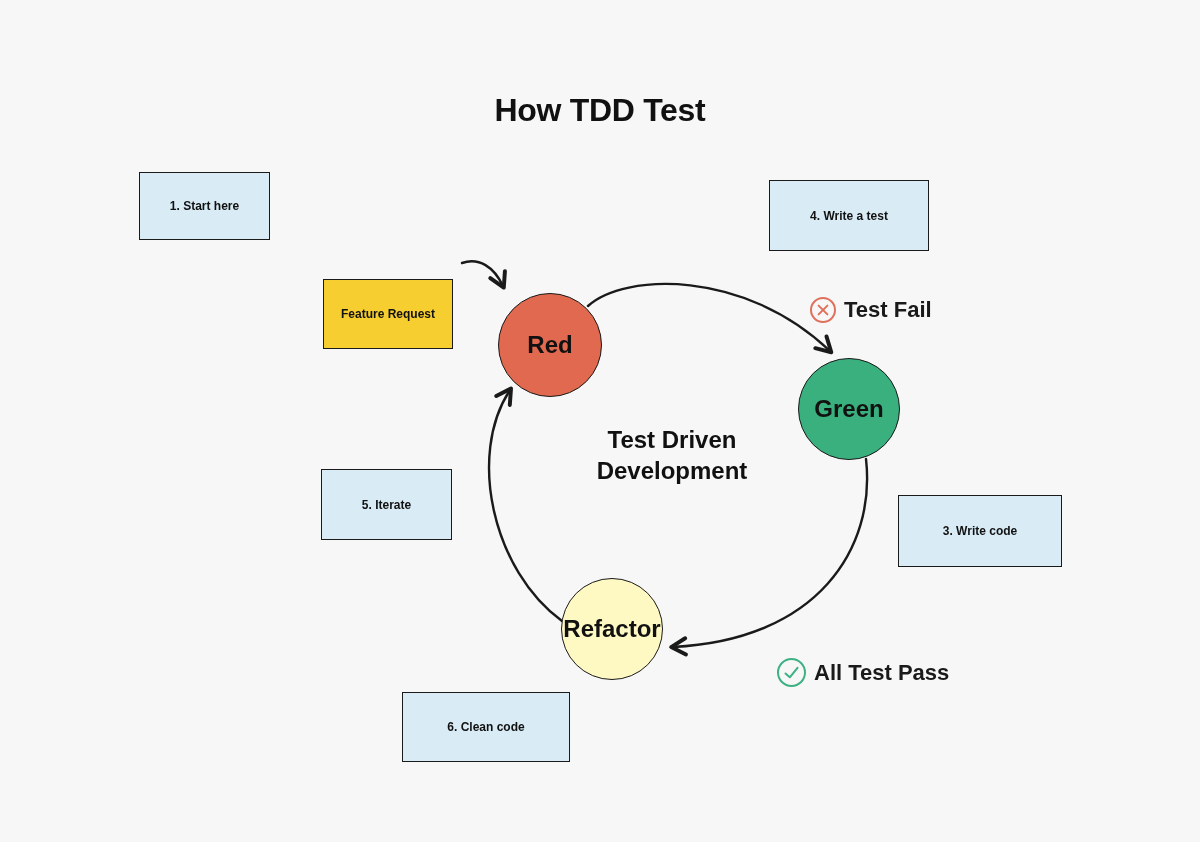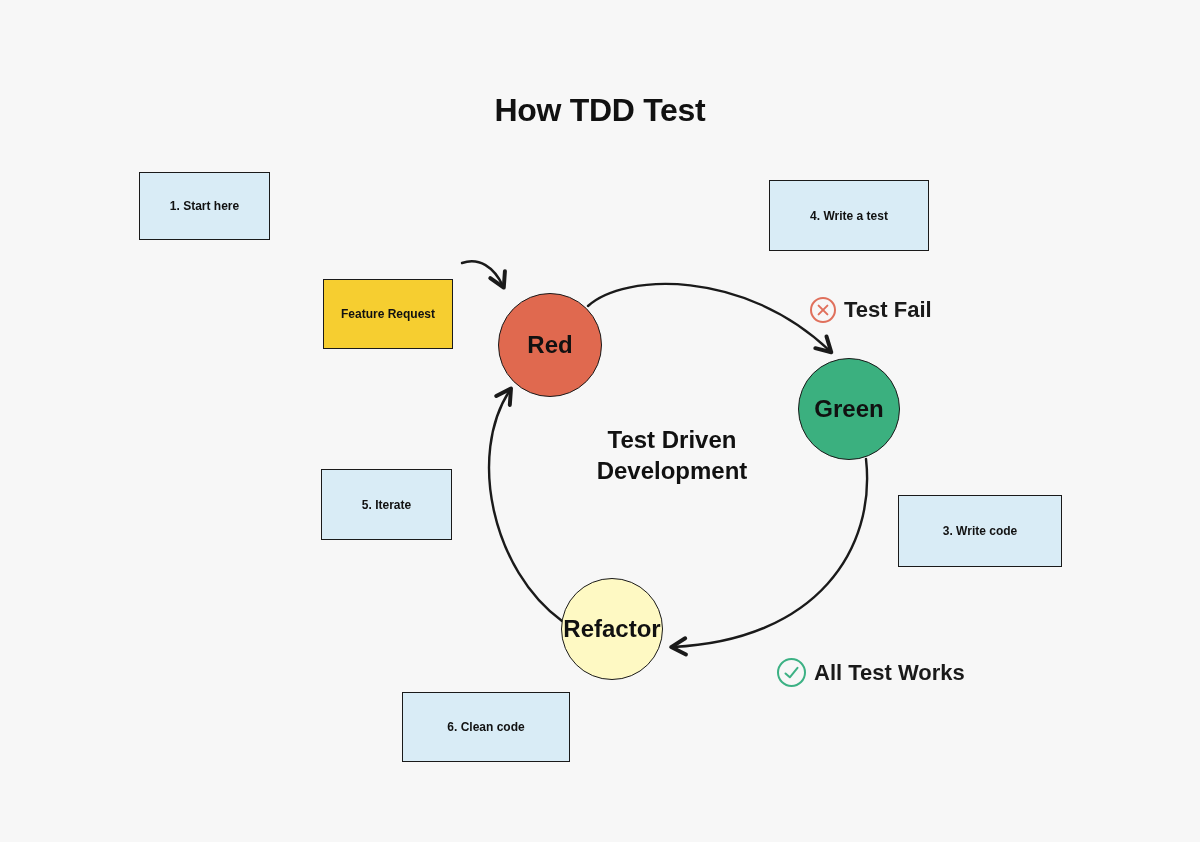--- a/index.html
+++ b/index.html
@@ -155,16 +155,16 @@
     <span>Test Fail</span>
   </div>
 
   <div class="annotation annotation-all-test-pass" style="color: rgb(26, 26, 26);">
     <span class="icon" style="color: rgb(60, 177, 132);">
       <svg width="31" height="31" viewBox="0 0 31 31">
         <circle cx="15.5" cy="15.5" r="13.5" fill="none" stroke="currentColor" stroke-width="2"></circle>
         <path d="M9.5 16.5 L13.8 20.3 L21.5 10.8" fill="none" stroke="currentColor" stroke-width="2" stroke-linecap="round" stroke-linejoin="round"></path>
       </svg>
     </span>
-    <span>All Test Works</span>
+    <span>All Test Pass</span>
   </div>
 
 </div>
 
 </body></html>

